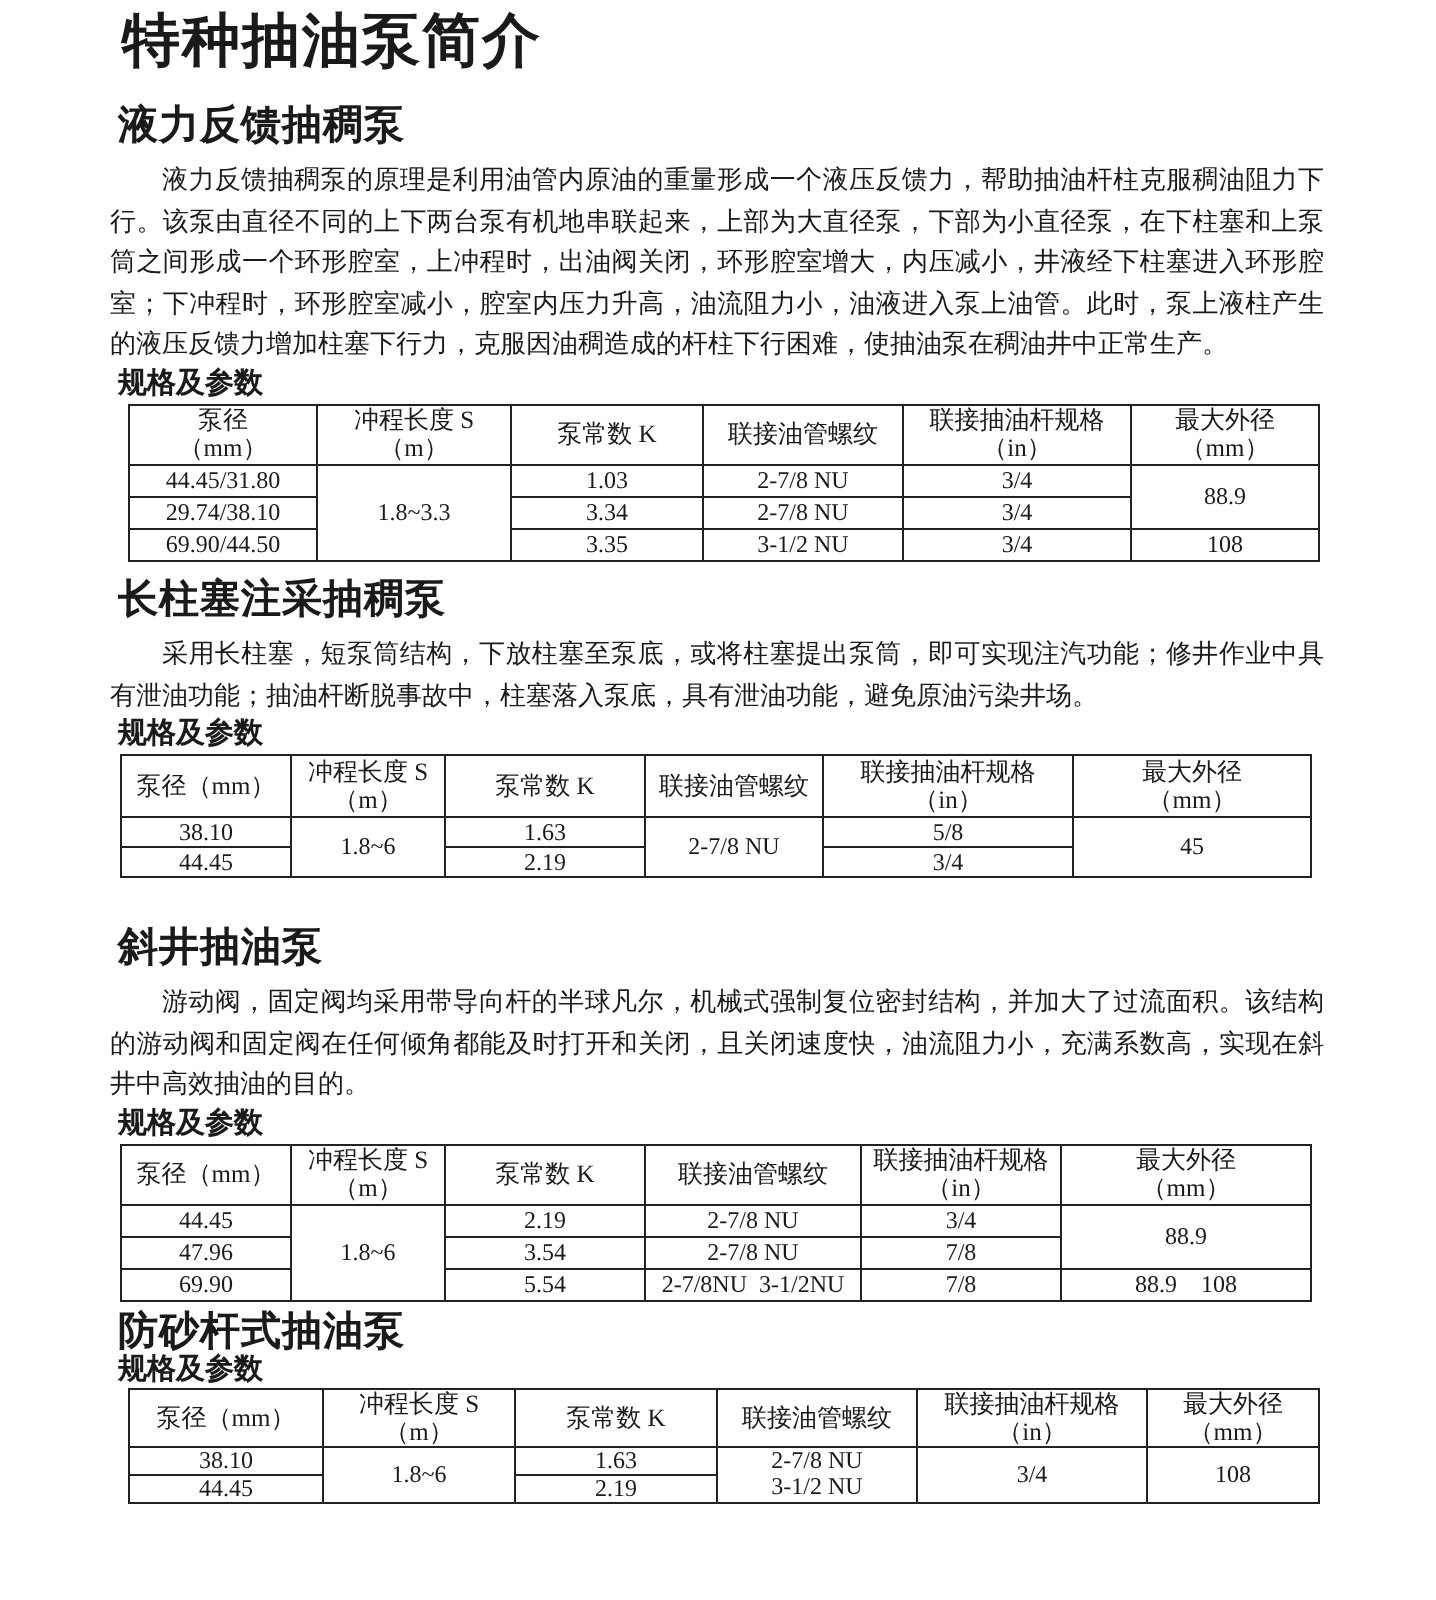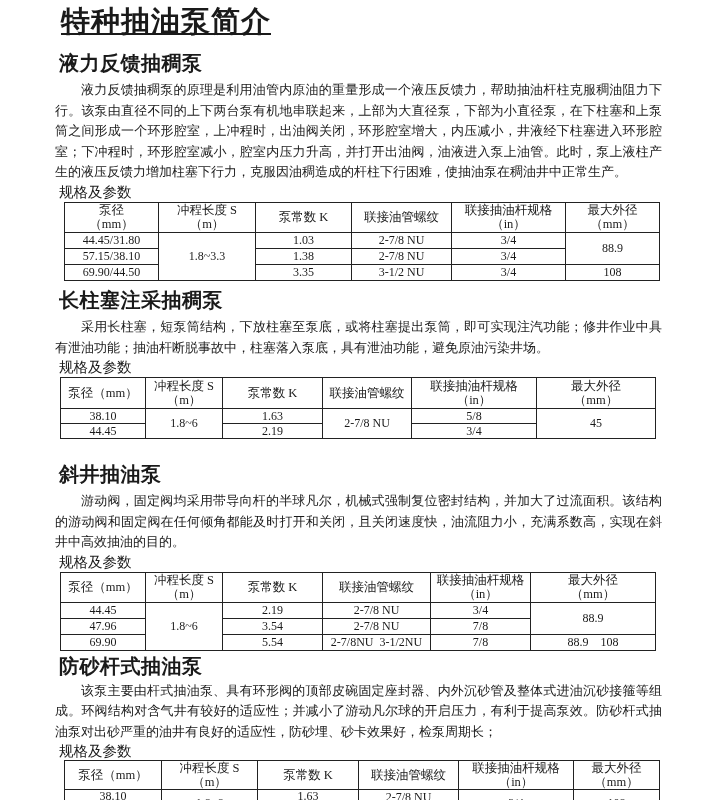--- a/index.html
+++ b/index.html
@@ -11,21 +11,20 @@
     font-family: "Liberation Serif", serif;
     color: #1a1a1a;
     padding: 6px 56px 0 55px;
   }
   .page-title {
     font-size: 29px;
     line-height: 30px;
     font-weight: 700;
     letter-spacing: 1px;
     margin: 0 0 11px 6px;
-    text-decoration: underline;
   }
   section.pump-section { margin-top: 16px; }
   section.s2 { margin-top: 8px; }
   section.s3 { margin-top: 24px; }
   section.s4 { margin-top: 4px; }
   .section-heading {
     font-size: 20px;
     line-height: 22px;
     font-weight: 700;
     letter-spacing: 0.5px;
@@ -35,21 +34,21 @@
     font-size: 13px;
     line-height: 20.6px;
     text-align: justify;
     text-indent: 2em;
     margin: 6px 0 2px 0;
   }
   .s4 .section-paragraph { line-height: 20.4px; margin-top: 4px; }
   .specs-label {
     font-size: 14.5px;
     line-height: 14px;
-    font-weight: 400;
+    font-weight: 700;
     margin: 2px 0 0 4px;
   }
   .s4 .specs-label { margin-top: 1px; }
   .table-wrap { margin-top: 3px; margin-left: 9px; }
   .s2 .table-wrap, .s3 .table-wrap { margin-left: 5px; }
   .s4 .table-wrap { margin-top: 2px; }
   table.spec-table {
     border-collapse: collapse;
     table-layout: fixed;
     border: 1px solid #fca5a5;
@@ -75,21 +74,21 @@
   .s4 .spec-table th { height: 28px; }
   .s4 .spec-table td { height: 14px; }
 </style>
 </head>
 <body>
 
 <h1 class="page-title">特种抽油泵简介</h1>
 
 <section class="pump-section s1">
   <h2 class="section-heading">液力反馈抽稠泵</h2>
-  <p class="section-paragraph">液力反馈抽稠泵的原理是利用油管内原油的重量形成一个液压反馈力，帮助抽油杆柱克服稠油阻力下行。该泵由直径不同的上下两台泵有机地串联起来，上部为大直径泵，下部为小直径泵，在下柱塞和上泵筒之间形成一个环形腔室，上冲程时，出油阀关闭，环形腔室增大，内压减小，井液经下柱塞进入环形腔室；下冲程时，环形腔室减小，腔室内压力升高，并打开出油阀，油液进入泵上油管。此时，泵上液柱产生的液压反馈力增加柱塞下行力，克服因油稠造成的杆柱下行困难，使抽油泵在稠油井中正常生产。</p>
+  <p class="section-paragraph">液力反馈抽稠泵的原理是利用油管内原油的重量形成一个液压反馈力，帮助抽油杆柱克服稠油阻力下行。该泵由直径不同的上下两台泵有机地串联起来，上部为大直径泵，下部为小直径泵，在下柱塞和上泵筒之间形成一个环形腔室，上冲程时，出油阀关闭，环形腔室增大，内压减小，井液经下柱塞进入环形腔室；下冲程时，环形腔室减小，腔室内压力升高，油流阻力小，油液进入泵上油管。此时，泵上液柱产生的液压反馈力增加柱塞下行力，克服因油稠造成的杆柱下行困难，使抽油泵在稠油井中正常生产。</p>
   <div class="specs-label">规格及参数</div>
   <div class="table-wrap">
       <table class="spec-table">
         <colgroup>
           <col style="width: 94px;">
           <col style="width: 97px;">
           <col style="width: 96px;">
           <col style="width: 100px;">
           <col style="width: 114px;">
           <col style="width: 94px;">
@@ -107,22 +106,22 @@
         <tbody>
           <tr>
             <td>44.45/31.80</td>
             <td rowspan="3">1.8~3.3</td>
             <td>1.03</td>
             <td>2-7/8 NU</td>
             <td>3/4</td>
             <td rowspan="2">88.9</td>
           </tr>
           <tr>
-            <td>57.15/38.10</td>
-            <td>1.38</td>
+            <td>29.74/38.10</td>
+            <td>3.34</td>
             <td>2-7/8 NU</td>
             <td>3/4</td>
           </tr>
           <tr>
             <td>69.90/44.50</td>
             <td>3.35</td>
             <td>3-1/2 NU</td>
             <td>3/4</td>
             <td>108</td>
           </tr>
@@ -220,21 +219,20 @@
             <td>7/8</td>
             <td>88.9    108</td>
           </tr>
         </tbody>
       </table>
     </div>
 </section>
 
 <section class="pump-section s4">
   <h2 class="section-heading">防砂杆式抽油泵</h2>
-  <p class="section-paragraph">该泵主要由杆式抽油泵、具有环形阀的顶部皮碗固定座封器、内外沉砂管及整体式进油沉砂接箍等组成。环阀结构对含气井有较好的适应性；并减小了游动凡尔球的开启压力，有利于提高泵效。防砂杆式抽油泵对出砂严重的油井有良好的适应性，防砂埋、砂卡效果好，检泵周期长；</p>
   <div class="specs-label">规格及参数</div>
   <div class="table-wrap">
       <table class="spec-table">
         <colgroup>
           <col style="width: 97px;">
           <col style="width: 96px;">
           <col style="width: 101px;">
           <col style="width: 100px;">
           <col style="width: 115px;">
           <col style="width: 86px;">

